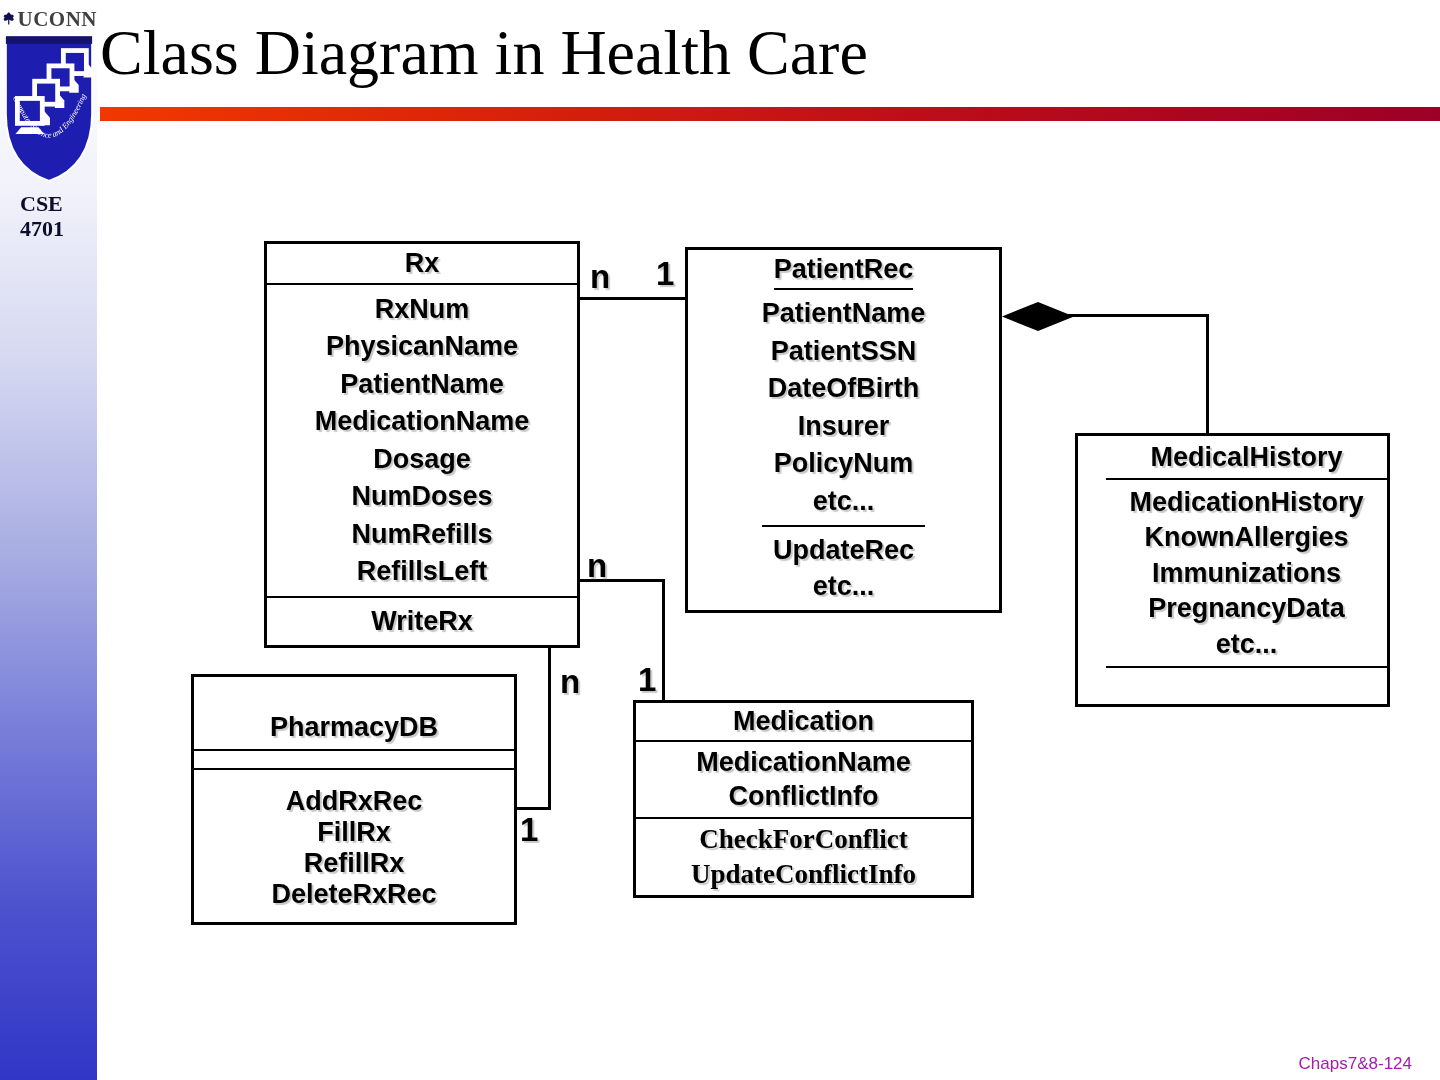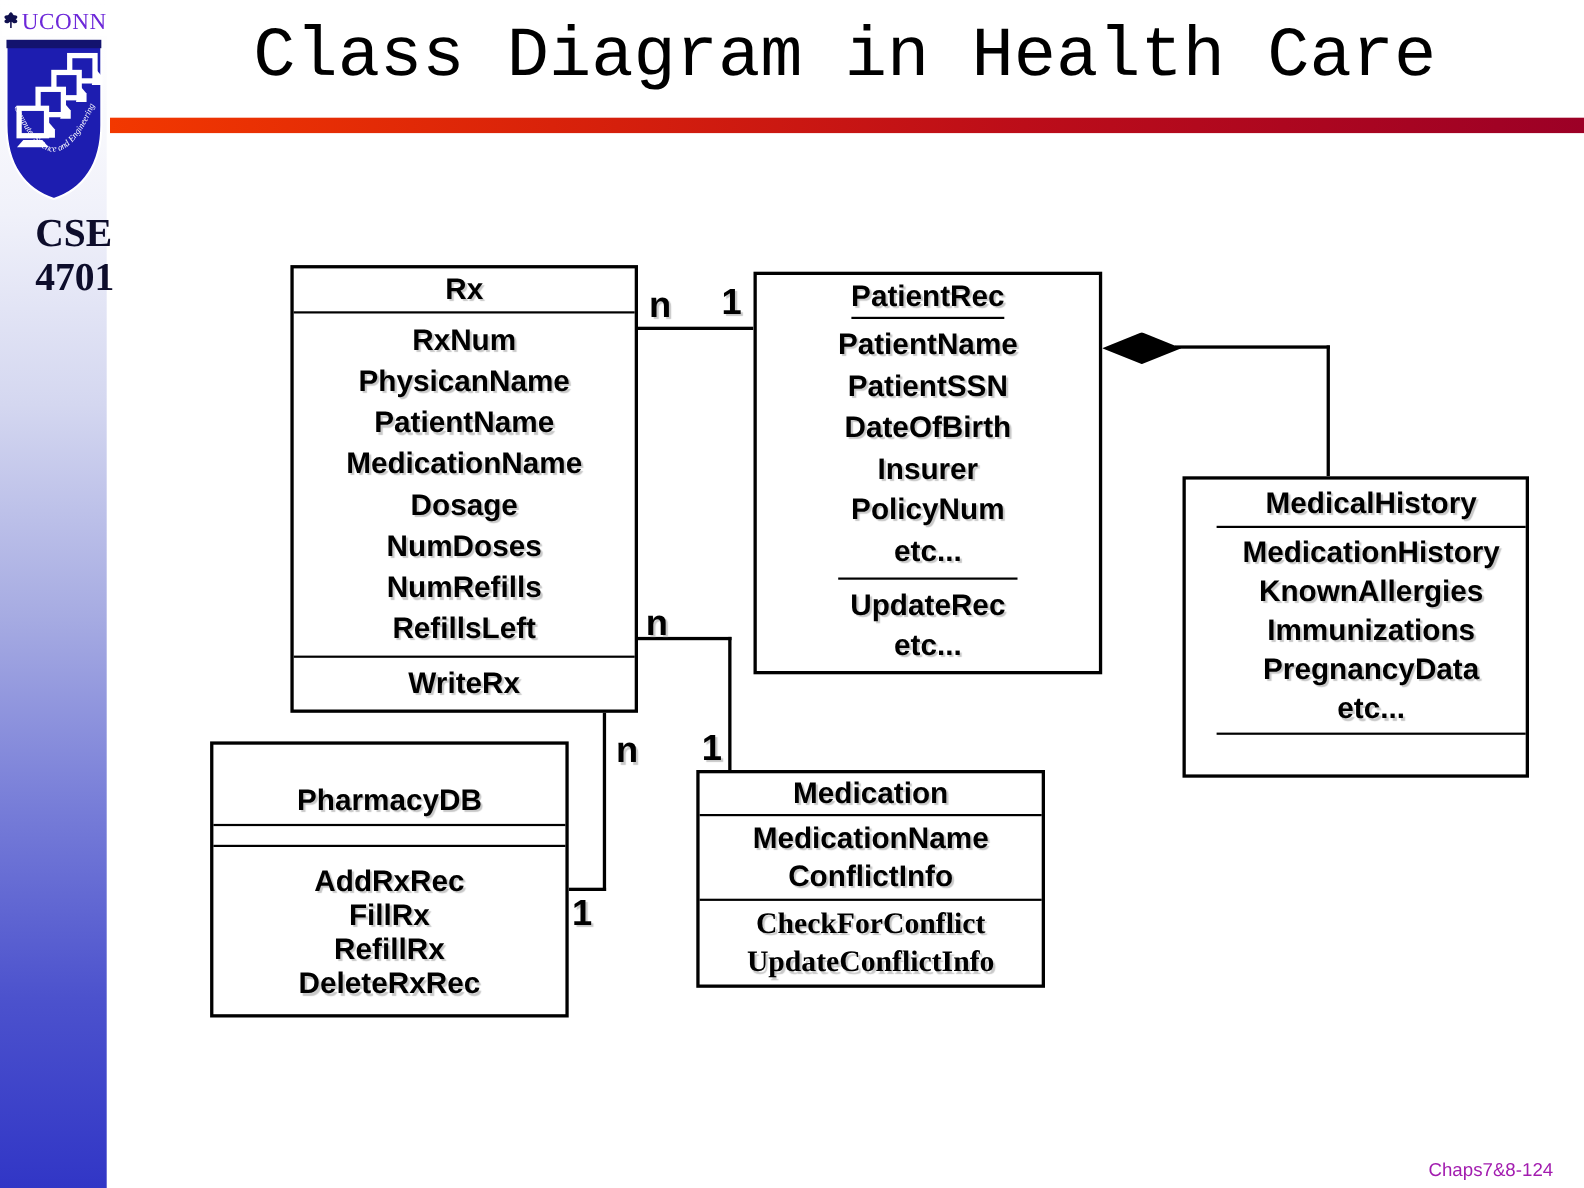--- a/index.html
+++ b/index.html
@@ -15,34 +15,34 @@
     background:linear-gradient(180deg,#ffffff 0%,#fdfdfe 6%,#f0f1fa 18%,
       #d4d7f0 34%,#a6abe2 52%,#7categories 0, #777dd8 68%,#4c52cd 84%,#3136c6 100%);
     background:linear-gradient(180deg,#ffffff 0%,#fdfdfe 6%,#f0f1fa 18%,
       #d4d7f0 34%,#a6abe2 52%,#777dd8 68%,#4c52cd 84%,#3136c6 100%);
   }
   .wordmark {
     position:absolute; left:2px; top:5px; width:95px; height:28px;
     display:flex; align-items:center; gap:2px; background:#ffffff;
   }
   .wordmark .wm-text {
-    font-family:"Liberation Serif", serif; font-weight:normal;
-    font-size:21px; color:#6d28d9; letter-spacing:0.5px;
+    font-family:"Liberation Serif", serif; font-weight:bold;
+    font-size:21px; color:#404040; letter-spacing:0.5px;
   }
   .shield { position:absolute; left:3px; top:33px; width:92px; height:152px; }
   .course {
-    position:absolute; left:12px; top:192px; width:97px; padding-left:20px;
+    position:absolute; left:0; top:192px; width:97px; padding-left:20px;
     font-family:"Liberation Serif", serif; font-weight:bold;
-    font-size:36px; line-height:1.12; color:#0d0d2b;
+    font-size:22px; line-height:1.12; color:#0d0d2b;
   }
 
   
   .page-title {
     position:absolute; left:100px; top:16px; width:1336px;
-    text-align:center; font-family:Liberation Mono, monospace;
+    text-align:left; font-family:Liberation Serif, serif;
     font-weight:normal; font-size:64px; color:#000;
     white-space:nowrap;
   }
   .title-rule {
     position:absolute; left:100px; top:107px; width:1340px; height:14px;
     background:linear-gradient(90deg,#f23800 0%,#d9220a 30%,#bc0d19 62%,#9c0026 100%);
   }
 
   
   .uml-class {
@@ -75,21 +75,21 @@
   #cls-medicalhistory            { left:1075px; top:433px; width:315px; height:274px;padding-left:28px; }
   #cls-medicalhistory .cls-name  { height:44px; }
   #cls-medicalhistory .cls-attrs { flex:1; }
   #cls-medicalhistory .cls-ops   { height:36px; }
 
   #cls-pharmacydb            { left:191px; top:674px; width:326px; height:251px; }
   #cls-pharmacydb .cls-name  { height:46px;margin-top:28px; }
   #cls-pharmacydb .cls-attrs { height:19px; }
   #cls-pharmacydb .cls-ops   { flex:1; padding:14px 0 10px 0; }
 
-  #cls-medication            { left:633px; top:700px; width:317px; height:198px; }
+  #cls-medication            { left:633px; top:700px; width:341px; height:198px; }
   #cls-medication .cls-name  { height:39px; }
   #cls-medication .cls-attrs { height:77px; }
   #cls-medication .cls-ops   { flex:1;font-family:Liberation Serif, serif; }
 
   
   .h-line, .v-line { position:absolute; background:#000; }
   #line-rx-patientrec   { left:580px; top:297px; width:105px; height:3px; }
   #line-rx-medication-h { left:580px; top:579px; width:85px;  height:3px; }
   #line-rx-medication-v { left:662px; top:579px; width:3px;   height:121px; }
   #line-rx-pharmacy-v   { left:548px; top:645px; width:3px;   height:165px; }

